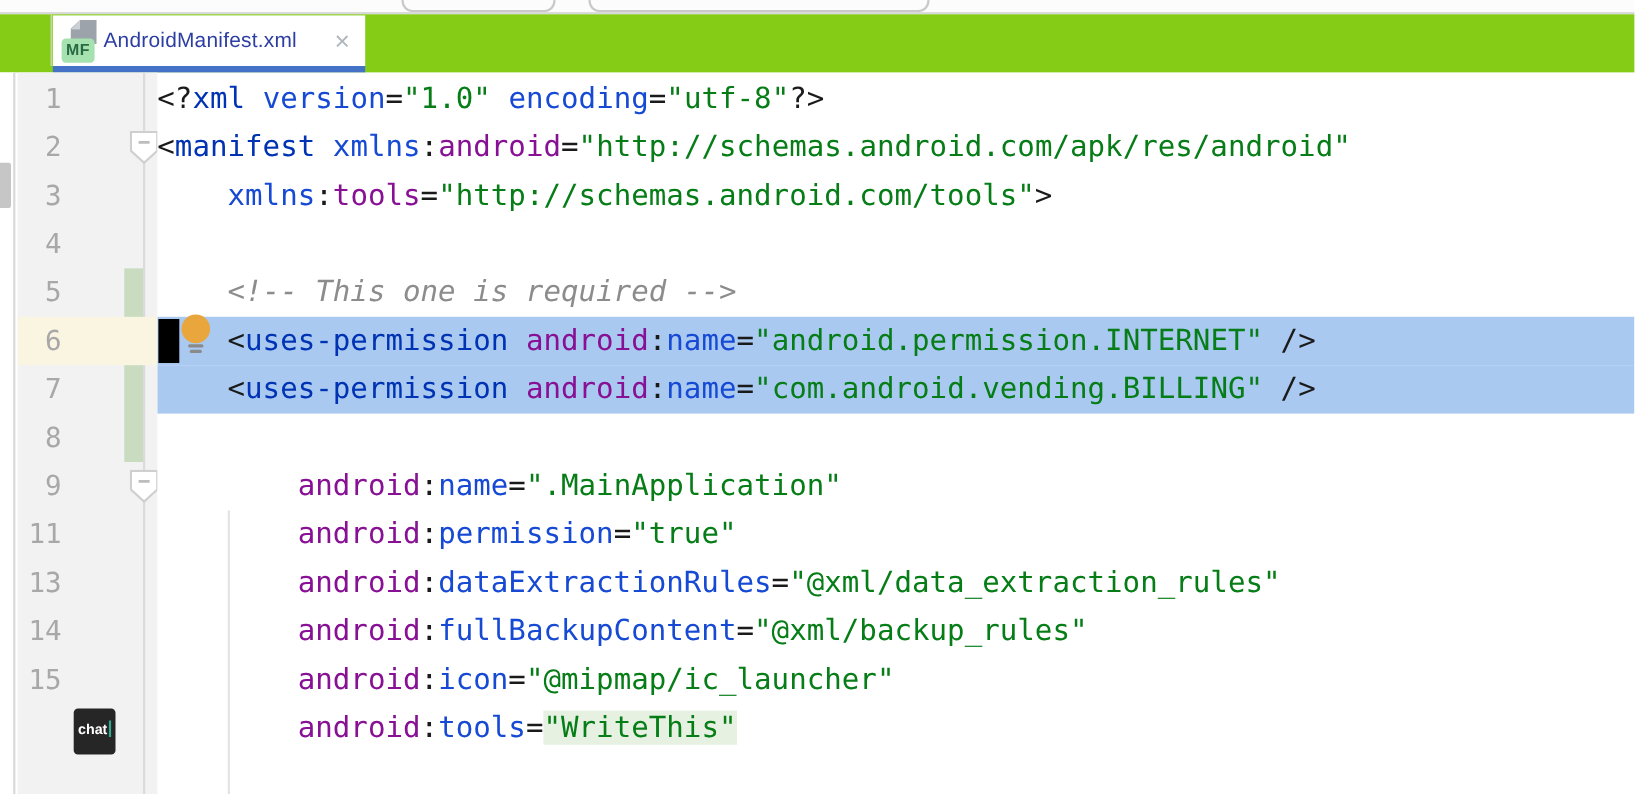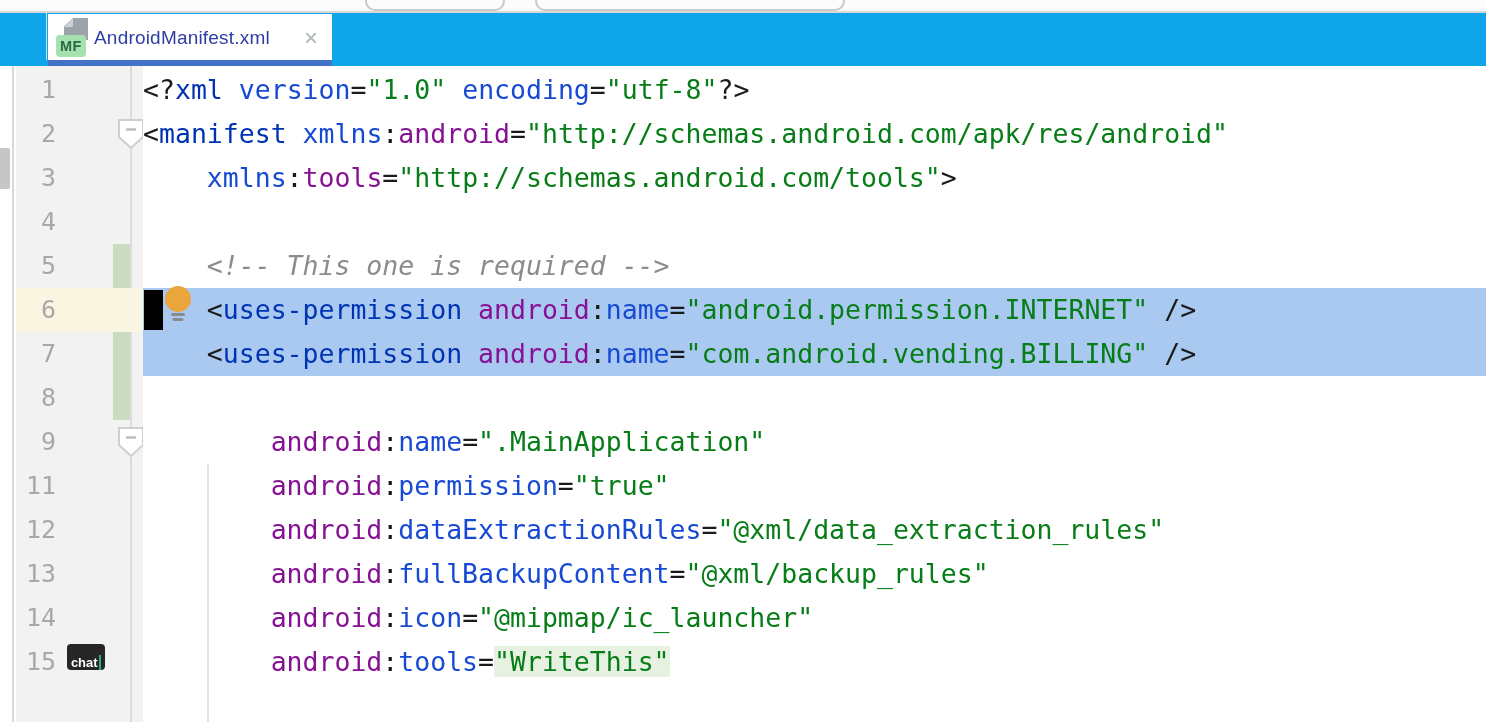--- a/index.html
+++ b/index.html
@@ -7,21 +7,21 @@
        font-family:"Liberation Sans", sans-serif;position:relative;}
   *{box-sizing:border-box;}
 
   
   .top-strip{position:absolute;left:0;top:0;width:1486px;height:13px;
              background:#FCFCFC;border-bottom:2px solid #D8D8D8;overflow:hidden;}
   .tfield{position:absolute;top:-11px;height:22px;border:2px solid #C9C9C9;
           border-radius:10px;background:#FCFCFC;}
 
   
-  .tab-bar{position:absolute;left:0;top:13px;width:1486px;height:53px;background:#0ea5e9;}
+  .tab-bar{position:absolute;left:0;top:13px;width:1486px;height:53px;background:#84cc16;}
   .tab-bar .vline{position:absolute;left:46px;top:0;width:1px;height:47px;background:#DCDCDC;}
   .tab{position:absolute;left:48px;top:1px;width:284px;height:46px;background:#FFFFFF;cursor:pointer;}
   .tab-underline{position:absolute;left:48px;top:47px;width:284px;height:6px;background:var(--tab-underline);}
   .tab-title{position:absolute;left:46px;top:0;height:46px;line-height:48px;
              font-size:19px;color:var(--tab-title);letter-spacing:.2px;}
   .tab-close{position:absolute;left:252px;top:13px;width:22px;height:22px;color:#AFB6BC;
              font-size:24px;line-height:22px;text-align:center;cursor:pointer;}
   
   .mf-icon{position:absolute;left:8px;top:2px;width:34px;height:42px;}
   .mf-doc{position:absolute;left:8px;top:2px;width:24px;height:22px;background:#9CA3AB;
@@ -57,21 +57,21 @@
   .crow .ns{color:var(--ns);}
   .crow .str{color:var(--str);}
   .crow .cmt{color:var(--cmt);font-style:italic;}
   .crow .br{color:var(--br);}
   .crow .strhl{color:var(--str);background:var(--str-hl);}
   .indent-guide{position:absolute;left:64px;top:398px;bottom:0;width:2px;background:#E3E3E3;}
 
   .caret-block{position:absolute;left:1px;top:224px;width:19px;height:40px;background:#000;}
   .bulb{position:absolute;left:19px;top:219px;width:32px;height:38px;cursor:pointer;}
 
-  .chat-badge{position:absolute;left:67px;top:578px;width:38px;height:26px;background:#262626;
+  .chat-badge{position:absolute;left:67px;top:578px;width:38px;height:42px;background:#262626;
               border-radius:4px;z-index:5;color:#fff;font-size:13px;font-weight:bold;
               text-align:center;line-height:38px;cursor:pointer;}
   .chat-badge .caret{display:inline-block;width:2.5px;height:15px;background:#2FA98C;
                      vertical-align:middle;margin-left:1px;margin-top:-3px;}
 </style>
 </head>
 <body>
 
 <div class="top-strip">
   <div class="tfield" style="left:365px;width:140px;">
@@ -107,21 +107,20 @@
         <div class="grow">1</div>
         <div class="grow">2</div>
         <div class="grow">3</div>
         <div class="grow">4</div>
         <div class="grow">5</div>
         <div class="grow cur">6</div>
         <div class="grow">7</div>
         <div class="grow">8</div>
         <div class="grow">9</div>
         <div class="grow">11</div>
-        <div class="grow">12</div>
         <div class="grow">13</div>
         <div class="grow">14</div>
         <div class="grow">15</div>
       </div>
     <div id="gutter-decor">
         <div class="vcs-bar" style="top: 178px; height: 44px;"></div>
         <div class="vcs-bar" style="top: 266px; height: 88px;"></div>
         <div class="fold" style="top: 53px;"><svg width="26" height="30" viewBox="0 0 26 30">
             <path d="M1 1 H25 V18 L13 29 L1 18 Z" fill="#FFFFFF" stroke="#CFCFCF" stroke-width="2"></path>
             <line x1="8" y1="10.5" x2="18" y2="10.5" stroke="#BDBDBD" stroke-width="2.5"></line>

